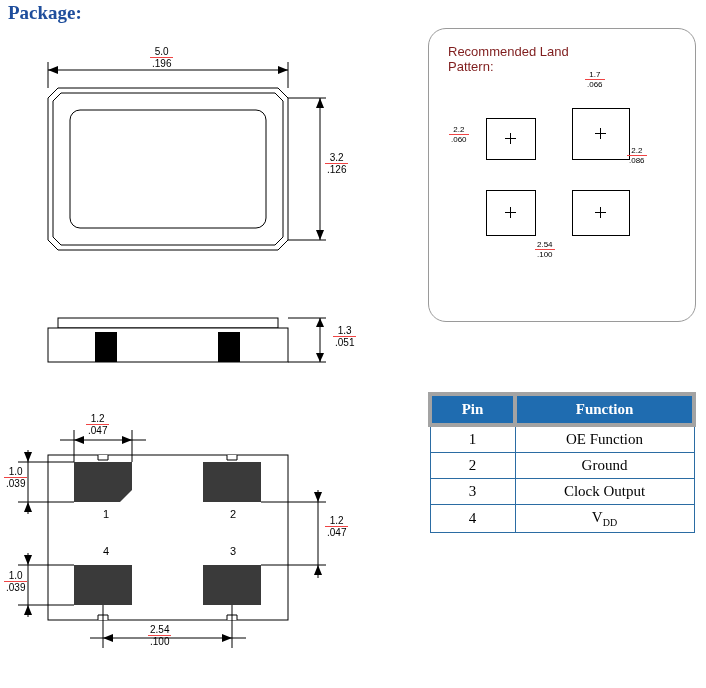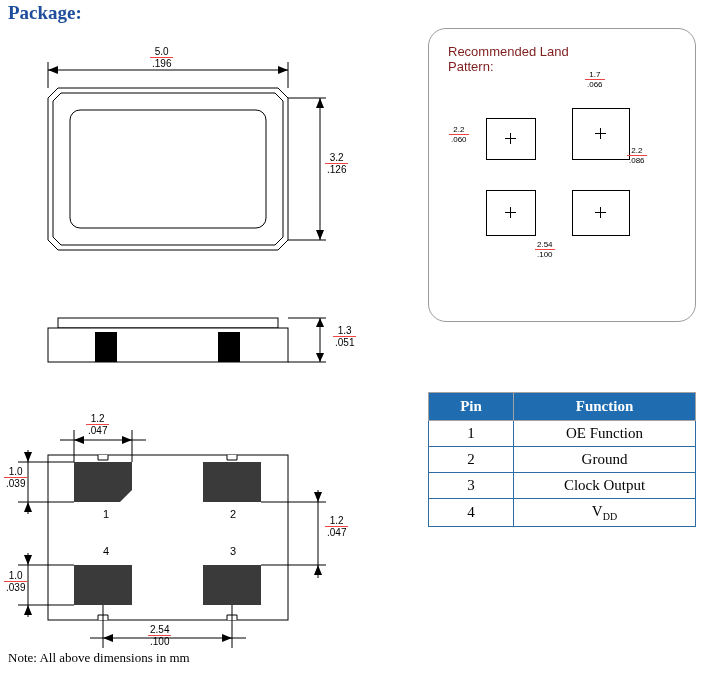--- a/index.html
+++ b/index.html
@@ -104,21 +104,21 @@
     top: 392px;
     width: 268px;
     border-collapse: collapse;
     font-family: "Liberation Serif", serif;
     font-size: 15px;
   }
   .pin-table th {
     background: #1f6cb0;
     color: #ffffff;
     font-weight: bold;
-    border: 1px solid #a3a3a3;
+    border: 4px solid #a3a3a3;
     padding: 5px 0;
     text-align: center;
   }
   .pin-table td {
     border: 1px solid #2b6ca3;
     padding: 4px 0;
     text-align: center;
     color: #000;
   }
   .pin-table td.col-pin { width: 84px; }
@@ -334,14 +334,13 @@
         <td class="col-pin">3</td>
         <td>Clock Output</td>
       </tr>
       <tr>
         <td class="col-pin">4</td>
         <td><span>V</span><sub>DD</sub></td>
       </tr>
     </tbody>
   </table>
 
-  <div class="note">Note: All above dimensions in mm</div>
 </div>
 
 </body></html>

